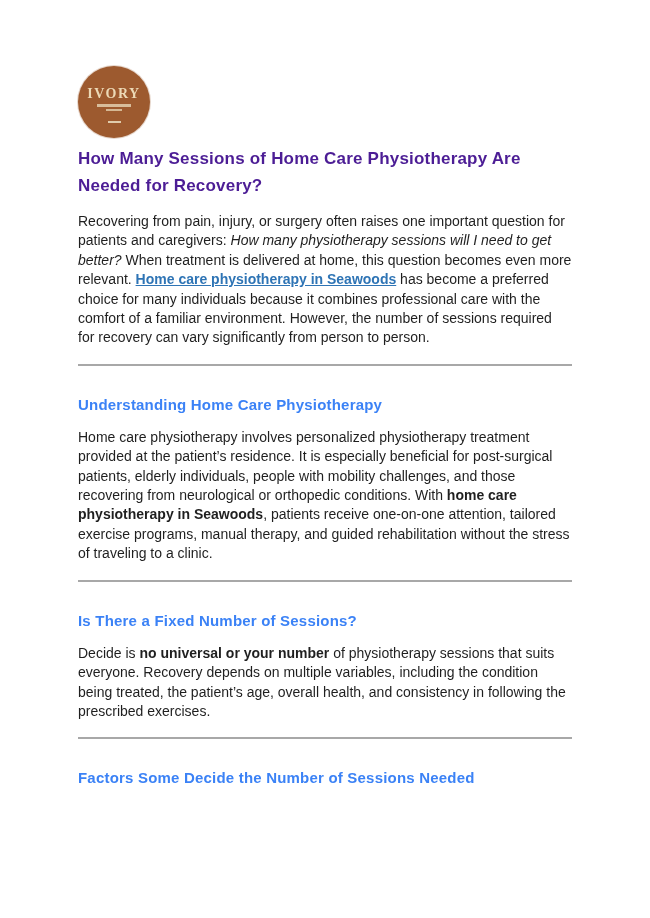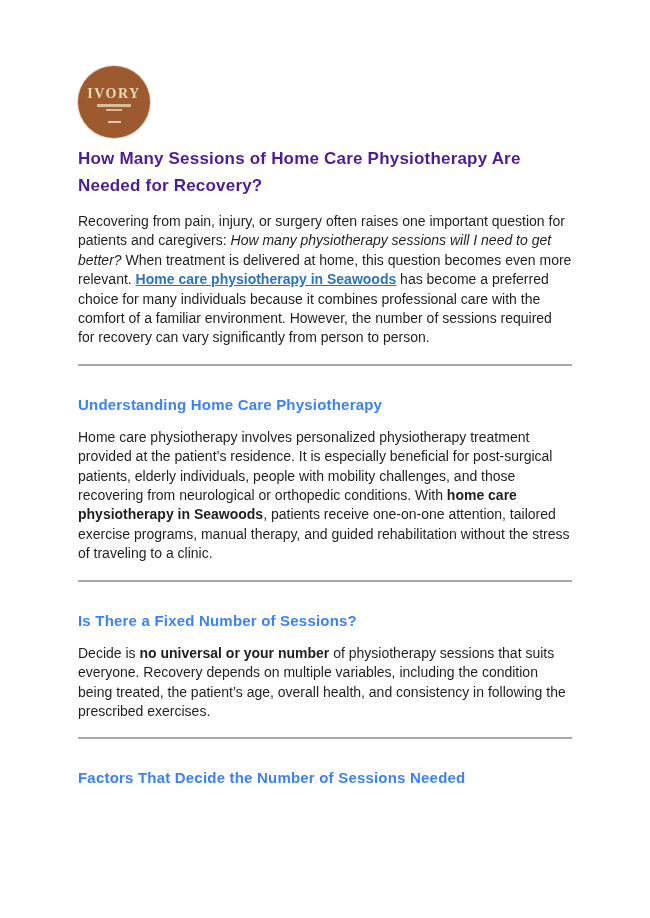--- a/index.html
+++ b/index.html
@@ -93,16 +93,16 @@
 
   <main>
       <p class="paragraph"><span class="">Recovering from pain, injury, or surgery often raises one important question for patients and caregivers: </span><span class="run-italic">How many physiotherapy sessions will I need to get better?</span><span class=""> When treatment is delivered at home, this question becomes even more relevant. </span><a class="inline-link" href="#">Home care physiotherapy in Seawoods</a><span class=""> has become a preferred choice for many individuals because it combines professional care with the comfort of a familiar environment. However, the number of sessions required for recovery can vary significantly from person to person.</span></p>
       <hr class="divider">
       <h2 class="section-heading">Understanding Home Care Physiotherapy</h2>
       <p class="paragraph"><span class="">Home care physiotherapy involves personalized physiotherapy treatment provided at the patient’s residence. It is especially beneficial for post-surgical patients, elderly individuals, people with mobility challenges, and those recovering from neurological or orthopedic conditions. With </span><span class="run-bold">home care physiotherapy in Seawoods</span><span class="">, patients receive one-on-one attention, tailored exercise programs, manual therapy, and guided rehabilitation without the stress of traveling to a clinic.</span></p>
       <hr class="divider">
       <h2 class="section-heading">Is There a Fixed Number of Sessions?</h2>
       <p class="paragraph"><span class="">Decide is </span><span class="run-bold">no universal or your number</span><span class=""> of physiotherapy sessions that suits everyone. Recovery depends on multiple variables, including the condition being treated, the patient’s age, overall health, and consistency in following the prescribed exercises.</span></p>
       <hr class="divider">
-      <h2 class="section-heading">Factors That Decide the Number of Sessions Needed</h2>
+      <h2 class="section-heading">Factors Some Decide the Number of Sessions Needed</h2>
     </main>
 
 </div>
 
 </body></html>

